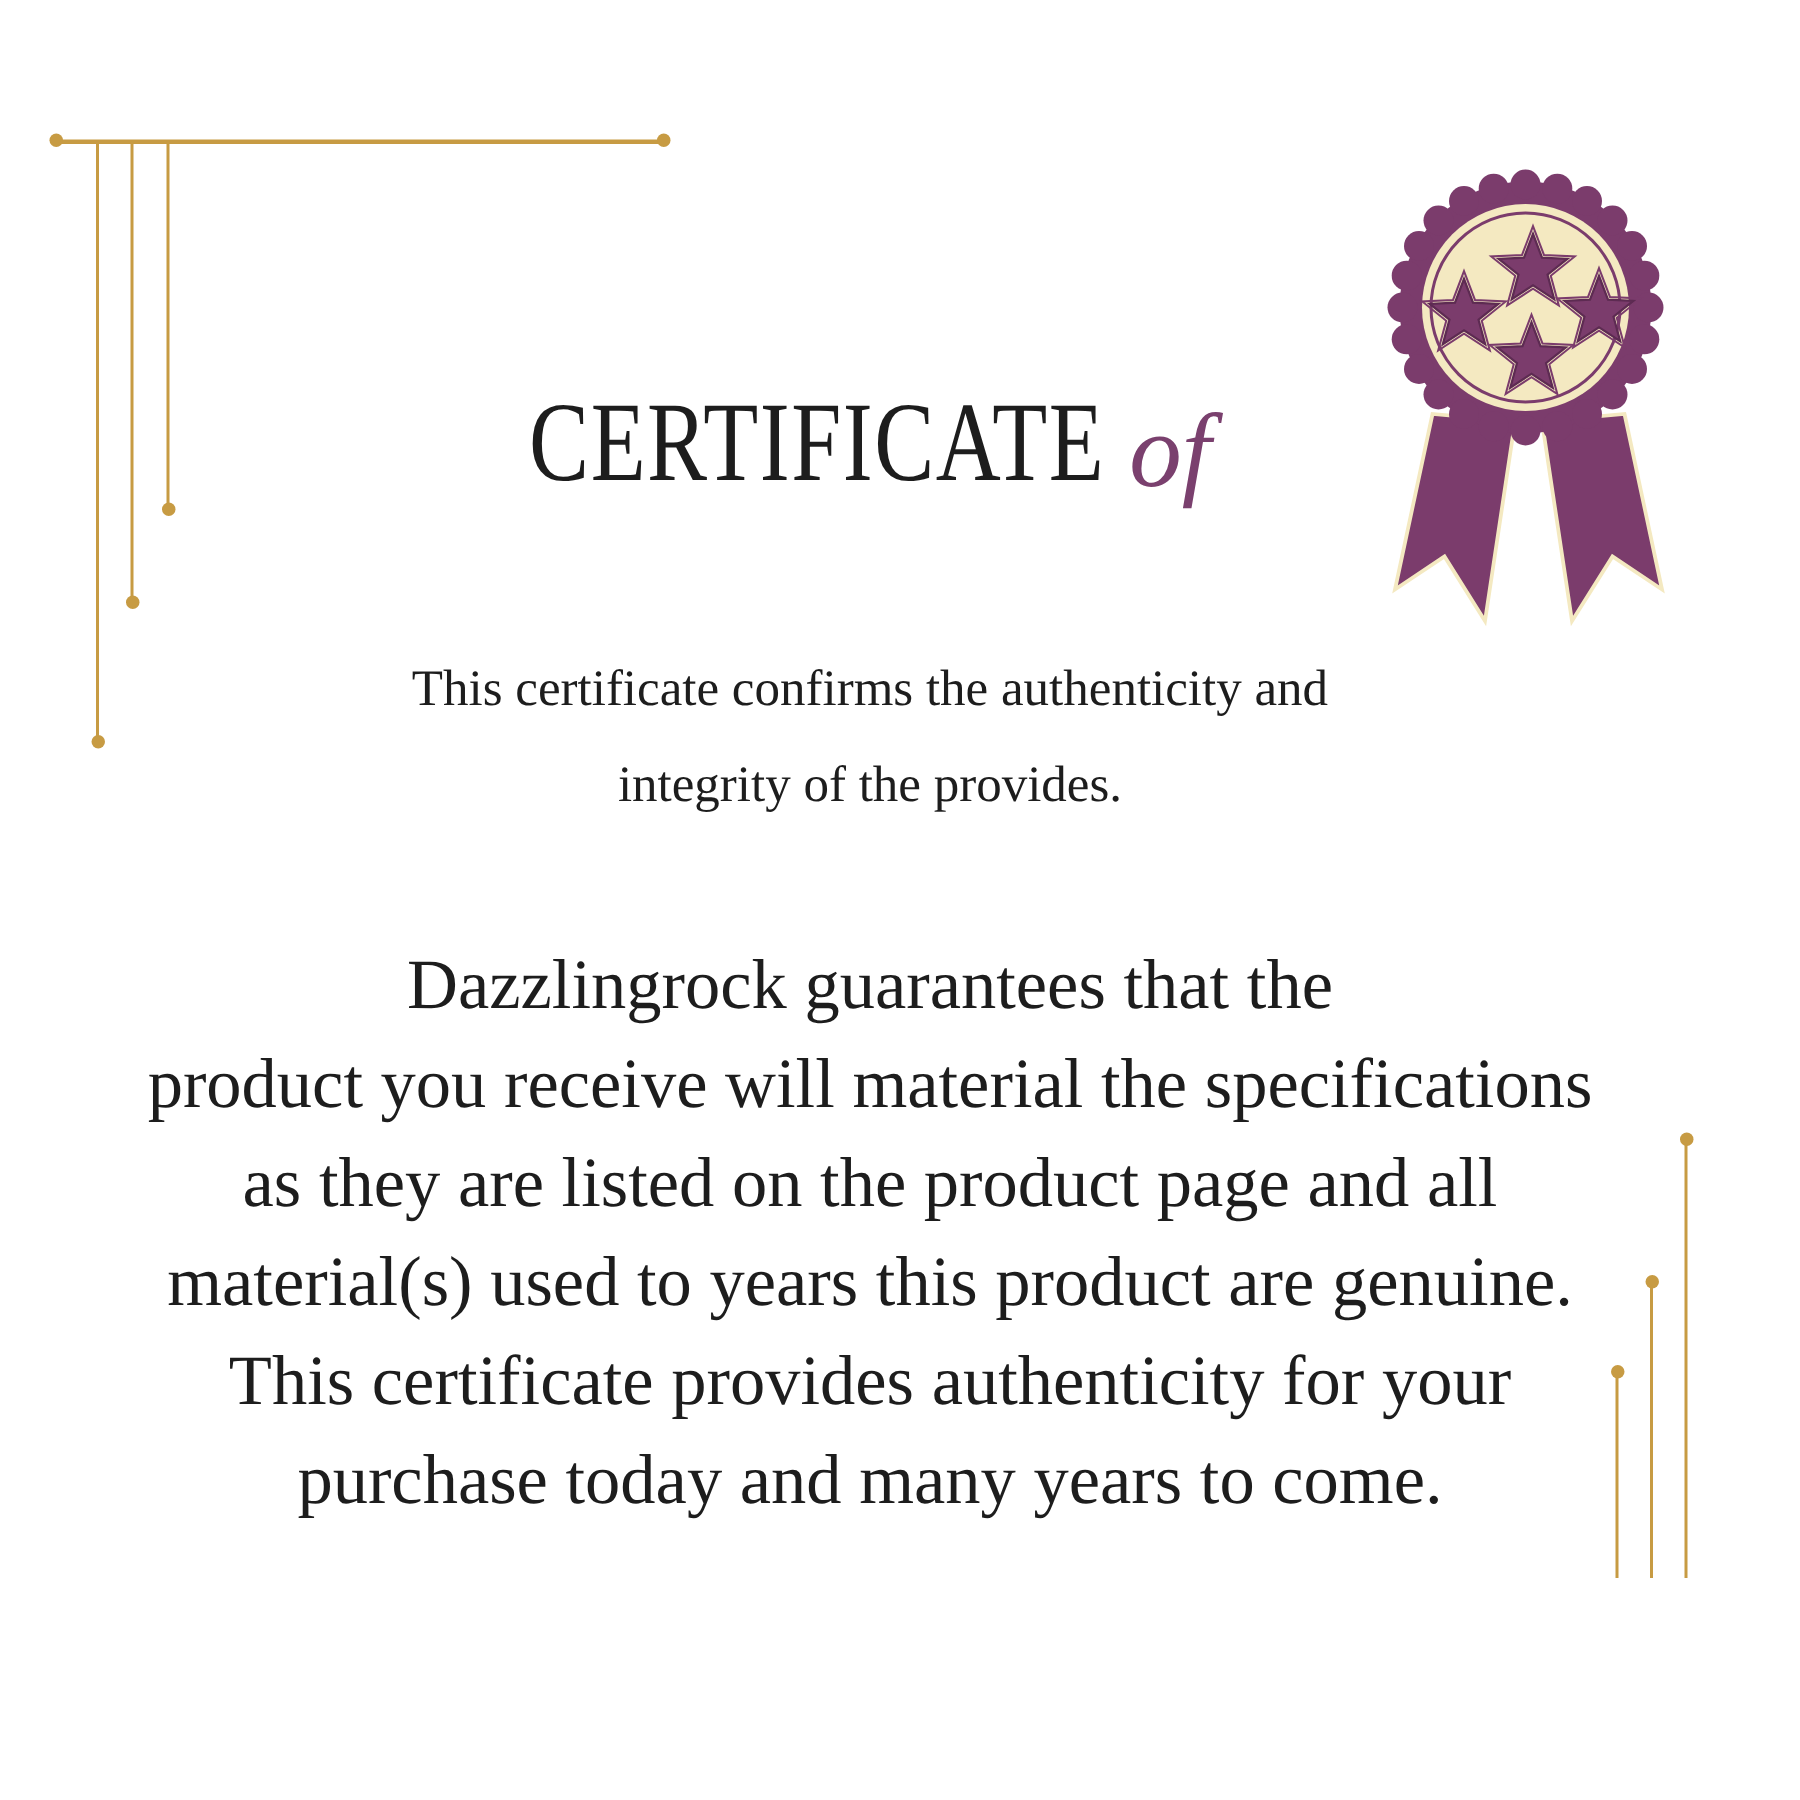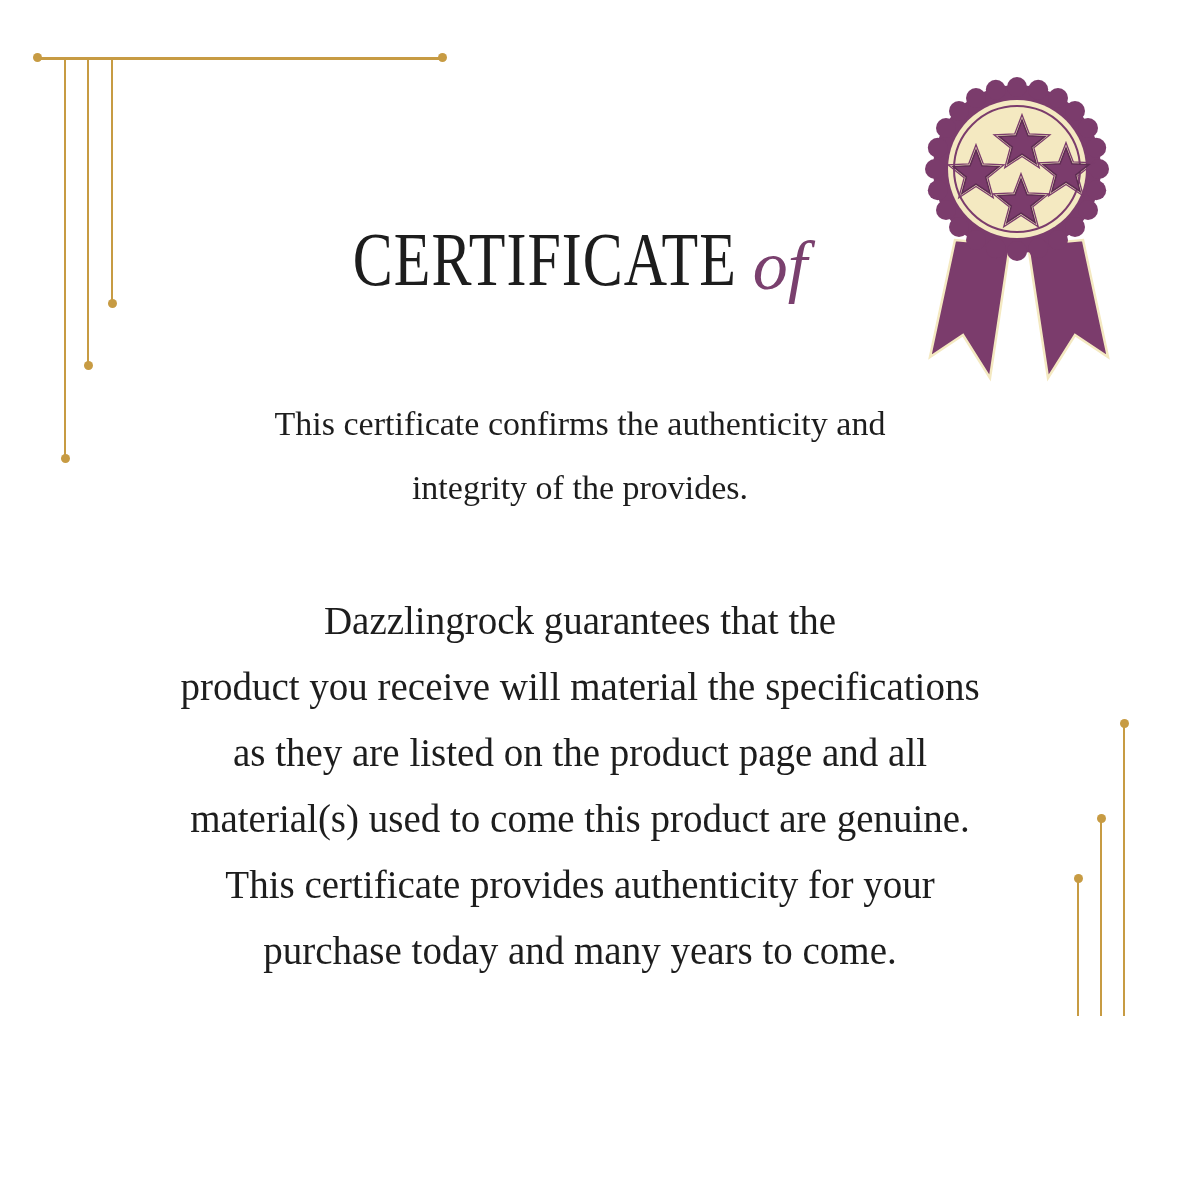--- a/index.html
+++ b/index.html
@@ -12,20 +12,21 @@
     --ink: #1D1D1D;
     --paper: #FFFFFF;
   }
   #certificate {
     position: relative;
     width: 1200px;
     height: 1016px;
     background: var(--paper);
     overflow: hidden;
     font-family: "Liberation Serif", "DejaVu Serif", serif;
+    margin-top: 36px;
   }
   
   .gold-h {
     position: absolute;
     height: 3px;
     background: var(--gold);
   }
   .gold-v {
     position: absolute;
     width: 2px;
@@ -67,21 +68,21 @@
     margin-left: 16px;
     line-height: 70px;
   }
   #subtitle-block {
     top: 392px;
     font-size: 34px;
     line-height: 64px;
   }
   #body-block {
     top: 588px;
-    font-size: 39px;
+    font-size: 47px;
     line-height: 66px;
   }
   .text-line { white-space: nowrap; }
   
   #badge {
     position: absolute;
     left: 922px;
     top: 72px;
     width: 196px;
     height: 320px;
@@ -183,18 +184,18 @@
 
   <div id="subtitle-block" class="text-stack">
     <div class="text-line">This certificate confirms the authenticity and</div>
     <div class="text-line">integrity of the provides.</div>
   </div>
 
   <div id="body-block" class="text-stack">
     <div class="text-line">Dazzlingrock guarantees that the</div>
     <div class="text-line">product you receive will material the specifications</div>
     <div class="text-line">as they are listed on the product page and all</div>
-    <div class="text-line">material(s) used to come this product are genuine.</div>
+    <div class="text-line">material(s) used to years this product are genuine.</div>
     <div class="text-line">This certificate provides authenticity for your</div>
     <div class="text-line">purchase today and many years to come.</div>
   </div>
 
 </div>
 
 </body></html>

